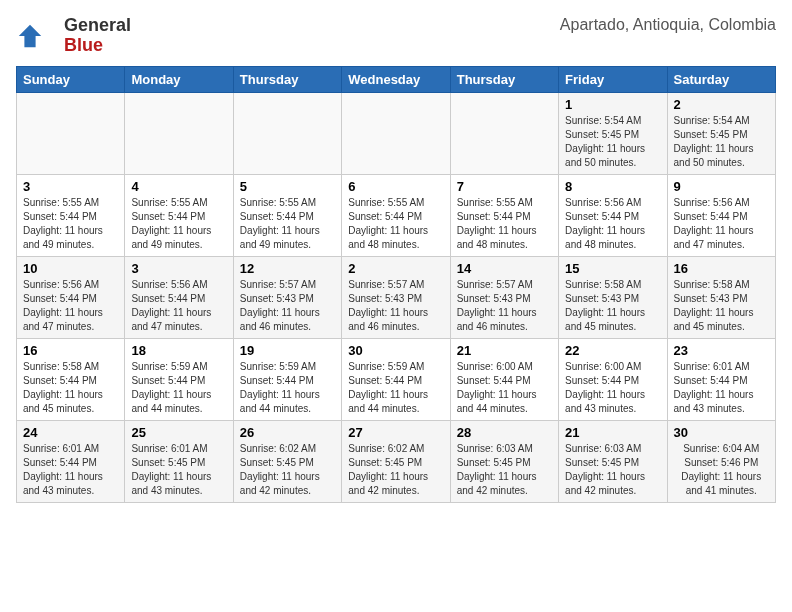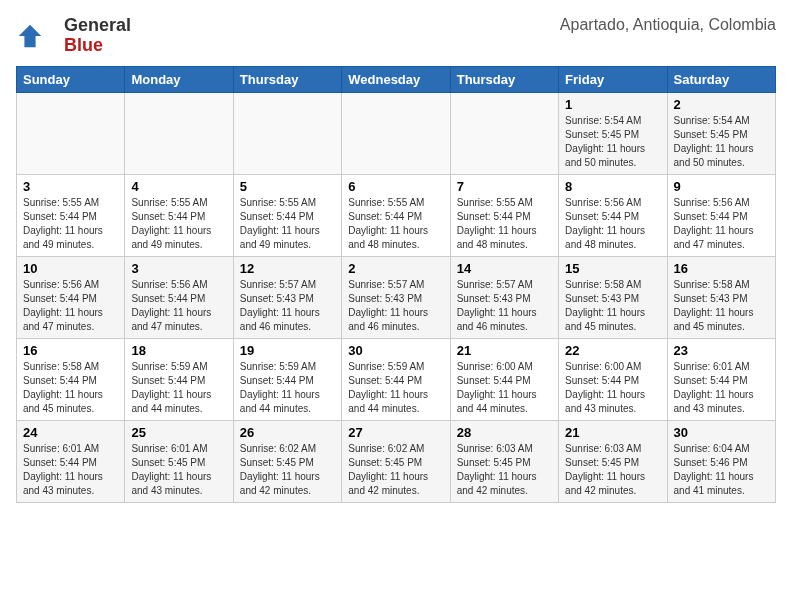--- a/index.html
+++ b/index.html
@@ -338,20 +338,20 @@
         </td>
         <td>
           <span class="day-number">21</span>
           <div class="day-info" style="white-space: pre-line;">Sunrise: 6:03 AM
 Sunset: 5:45 PM
 Daylight: 11 hours
 and 42 minutes.</div>
         </td>
         <td>
           <span class="day-number">30</span>
-          <div class="day-info" style="white-space: pre-line;">Sunrise: 6:04 AM
+          <div class="day-info" style="white-space: pre-line; text-align: center;">Sunrise: 6:04 AM
 Sunset: 5:46 PM
 Daylight: 11 hours
 and 41 minutes.</div>
         </td>
       </tr>
     </tbody>
 </table>
 
 </body></html>

